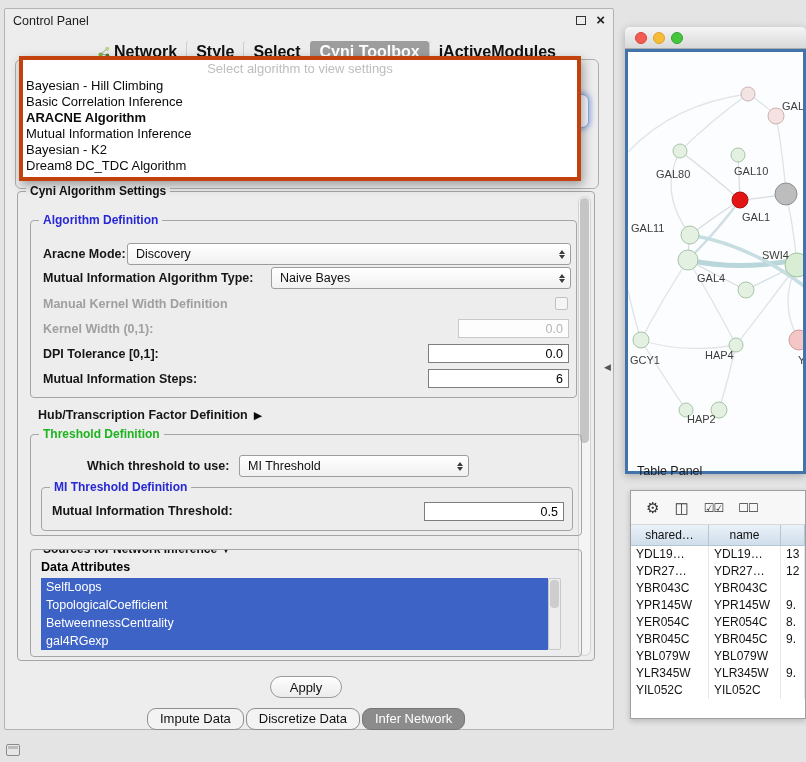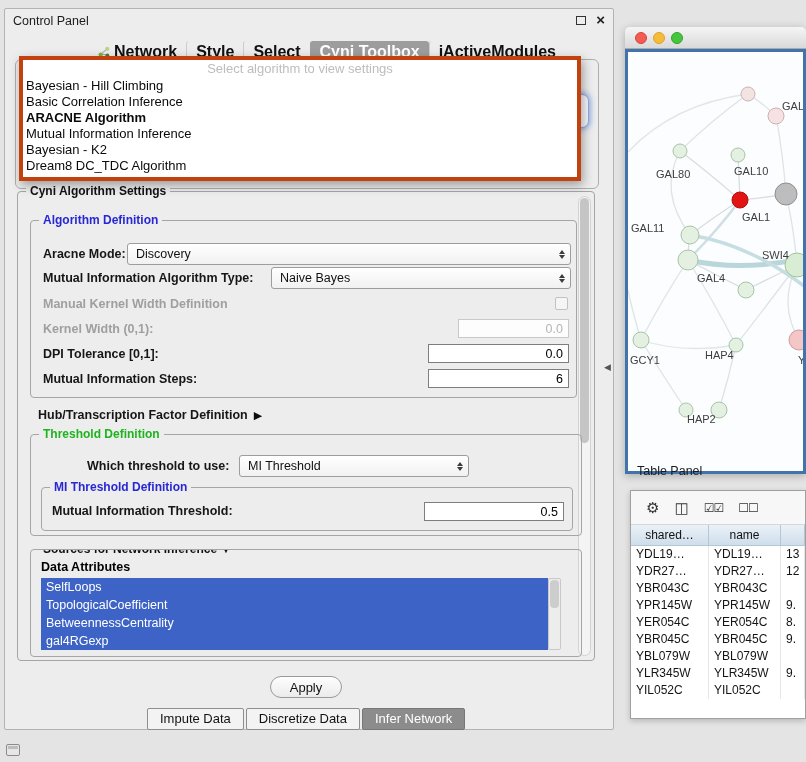--- a/index.html
+++ b/index.html
@@ -45,21 +45,21 @@
   .hub-row { position:absolute; display:flex; align-items:center; gap:6px; }
   .hub-arrow { font-size:11px; color:#0c0c0c; }
   .list { position:absolute; }
   .list-item { height:18px; line-height:18px; background:#3e63c6; color:#fff; font-size:12.5px; padding-left:5px; white-space:nowrap; overflow:hidden; }
   .list-scroll { position:absolute; width:13px; background:#ededed; border:1px solid #c8c8c8; border-radius:2px; }
   .list-scroll .thumb { position:absolute; left:1px; top:1px; width:9px; height:28px; background:#cdcdcd; border-radius:4px; }
   .vscroll { position:absolute; right:3px; top:4px; width:13px; height:460px; background:#f4f4f4; border:1px solid #d2d2d2; border-radius:7px; }
   .vscroll .thumb { position:absolute; left:1px; top:1px; width:9px; height:245px; background:#c5c5c5; border-radius:5px; }
   .apply-btn { position:absolute; left:265px; top:667px; width:72px; height:22px; border:1px solid #9a9a9a; border-radius:11px; background:linear-gradient(#fefefe,#ebebeb); font-size:13px; color:#111; display:flex; align-items:center; justify-content:center; }
   .btabs { position:absolute; left:142px; top:699px; display:flex; gap:2px; }
-  .btab { height:22px; padding:0 12px; border:1px solid #8f8f8f; border-radius:2px; background:#f3f3f3; font-size:13px; line-height:20px; color:#111; white-space:nowrap; }
+  .btab { height:22px; padding:0 12px; border:1px solid #8f8f8f; border-radius:9px; background:#f3f3f3; font-size:13px; line-height:20px; color:#111; white-space:nowrap; }
   .btab.active { background:#8c8c8c; border-color:#777; color:#fff; }
   .collapse-handle { position:absolute; left:604px; top:362px; font-size:9px; color:#555; z-index:5; }
 
   
   .net-win { position:absolute; left:625px; top:8px; width:181px; height:447px; background:#e9e9e9; border-radius:5px 5px 0 0; box-shadow:0 2px 8px rgba(0,0,0,0.25);margin-top:19px; }
   .net-titlebar { position:absolute; top:0; left:0; right:0; height:22px; background:linear-gradient(#f5f5f5,#d9d9d9); border-bottom:1px solid #ababab; border-radius:5px 5px 0 0; }
   .tl { position:absolute; top:5px; width:12px; height:12px; border-radius:50%; }
   .tl.red { left:10px; background:#f25c53; border:1px solid #d8433b; }
   .tl.yellow { left:28px; background:#f6bb37; border:1px solid #dba32c; }
   .tl.green { left:46px; background:#46c63f; border:1px solid #2fa52a; }

